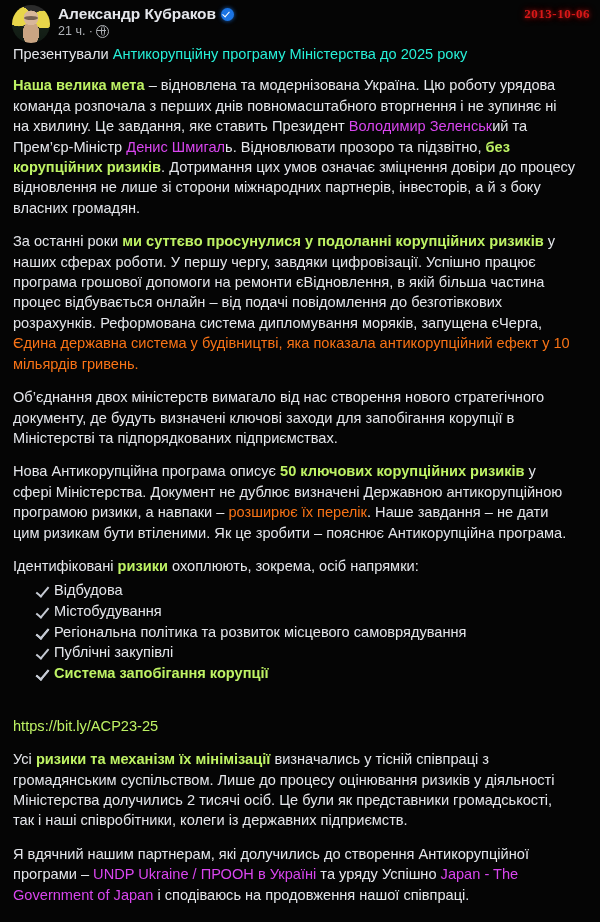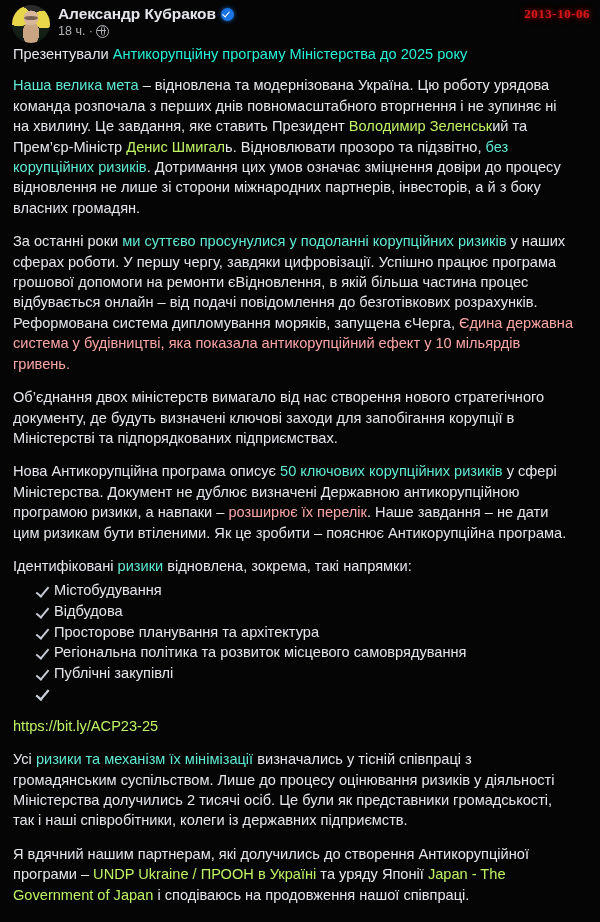--- a/index.html
+++ b/index.html
@@ -144,24 +144,24 @@
     font-size: 14.6px;
     line-height: 20.4px;
     color: #e4e6eb;
   }
   .para {
     margin: 0 12px 13px 0;
   }
   .para.tight { margin-bottom: 11px; }
   .para.nogap { margin-bottom: 4px; }
 
-  .hl-yellow { color: #5eead4; }
+  .hl-yellow { color: #bef264; font-weight: bold; }
   .hl-cyan   { color: #27f0d8; }
-  .hl-pink   { color: #fca5a5; }
-  .mention   { color: #bef264; }
+  .hl-pink   { color: #f97316; }
+  .mention   { color: #d946ef; }
   .link-blue { color: #bef264; }
 
   
   .checklist {
     list-style: none;
     margin: 0 0 12px 0;
     padding: 0 0 0 22px;
   }
   .checklist li {
     position: relative;
@@ -205,56 +205,56 @@
 <div class="post">
 
   <div class="post-header">
     <div class="avatar"></div>
     <div class="header-meta">
       <div class="author-row">
         <span class="author-name">Александр Кубраков</span>
         <span class="verified-badge"></span>
       </div>
       <div class="time-row">
-        <span>18 ч. ·</span>
+        <span>21 ч. ·</span>
         <span class="globe-icon"></span>
       </div>
     </div>
     <div class="datestamp">2013-10-06</div>
   </div>
 
   <div class="post-body">
 
     <p class="para tight"><span>Презентували </span><span class="hl-cyan">Антикорупційну програму Міністерства до 2025 року</span></p>
 
     <p class="para"><span class="hl-yellow">Наша велика мета</span><span> – відновлена та модернізована Україна. Цю роботу урядова команда розпочала з перших днів повномасштабного вторгнення і не зупиняє ні на хвилину. Це завдання, яке ставить Президент </span><span class="mention">Володимир Зеленськ</span><span>ий та Прем’єр-Міністр </span><span class="mention">Денис Шмигал</span><span>ь. Відновлювати прозоро та підзвітно, </span><span class="hl-yellow">без корупційних ризиків</span><span>. Дотримання цих умов означає зміцнення довіри до процесу відновлення не лише зі сторони міжнародних партнерів, інвесторів, а й з боку власних громадян.</span></p>
 
     <p class="para"><span>За останні роки </span><span class="hl-yellow">ми суттєво просунулися у подоланні корупційних ризиків</span><span> у наших сферах роботи. У першу чергу, завдяки цифровізації. Успішно працює програма грошової допомоги на ремонти єВідновлення, в якій більша частина процес відбувається онлайн – від подачі повідомлення до безготівкових розрахунків. Реформована система дипломування моряків, запущена єЧерга, </span><span class="hl-pink">Єдина державна система у будівництві, яка показала антикорупційний ефект у 10 мільярдів гривень.</span></p>
 
     <p class="para">Об’єднання двох міністерств вимагало від нас створення нового стратегічного документу, де будуть визначені ключові заходи для запобігання корупції в Міністерстві та підпорядкованих підприємствах.</p>
 
     <p class="para"><span>Нова Антикорупційна програма описує </span><span class="hl-yellow">50 ключових корупційних ризиків</span><span> у сфері Міністерства. Документ не дублює визначені Державною антикорупційною програмою ризики, а навпаки – </span><span class="hl-pink">розширює їх перелік</span><span>. Наше завдання – не дати цим ризикам бути втіленими. Як це зробити – пояснює Антикорупційна програма.</span></p>
 
-    <p class="para nogap"><span>Ідентифіковані </span><span class="hl-yellow">ризики</span><span> відновлена, зокрема, такі напрямки:</span></p>
+    <p class="para nogap"><span>Ідентифіковані </span><span class="hl-yellow">ризики</span><span> охоплюють, зокрема, осіб напрямки:</span></p>
 
     <ul class="checklist">
+      <li><span class="check-icon"></span><span>Відбудова</span></li>
       <li><span class="check-icon"></span><span>Містобудування</span></li>
-      <li><span class="check-icon"></span><span>Відбудова</span></li>
-      <li><span class="check-icon"></span><span>Просторове планування та архітектура</span></li>
+      <li><span class="check-icon"></span></li>
       <li><span class="check-icon"></span><span>Регіональна політика та розвиток місцевого самоврядування</span></li>
       <li><span class="check-icon"></span><span>Публічні закупівлі</span></li>
       <li><span class="check-icon"></span></li>
-      <li><span class="check-icon"></span></li>
+      <li><span class="check-icon"></span><span class="hl-yellow">Система запобігання корупції</span></li>
     </ul>
 
     <p class="para"><br><span class="link-blue">https://bit.ly/ACP23-25</span></p>
 
     <p class="para"><span>Усі </span><span class="hl-yellow">ризики та механізм їх мінімізації</span><span> визначались у тісній співпраці з громадянським суспільством. Лише до процесу оцінювання ризиків у діяльності Міністерства долучились 2 тисячі осіб. Це були як представники громадськості, так і наші співробітники, колеги із державних підприємств.</span></p>
 
-    <p class="para"><span>Я вдячний нашим партнерам, які долучились до створення Антикорупційної програми – </span><span class="mention">UNDP Ukraine / ПРООН в Україні</span><span> та уряду Японії </span><span class="mention">Japan - The Government of Japan</span><span> і сподіваюсь на продовження нашої співпраці.</span></p>
+    <p class="para"><span>Я вдячний нашим партнерам, які долучились до створення Антикорупційної програми – </span><span class="mention">UNDP Ukraine / ПРООН в Україні</span><span> та уряду Успішно </span><span class="mention">Japan - The Government of Japan</span><span> і сподіваюсь на продовження нашої співпраці.</span></p>
 
     <ul class="mention-list">
       <li><span>Serhiy Derkach</span></li>
 
     </ul>
 
   </div>
 </div>
 
 </body></html>

